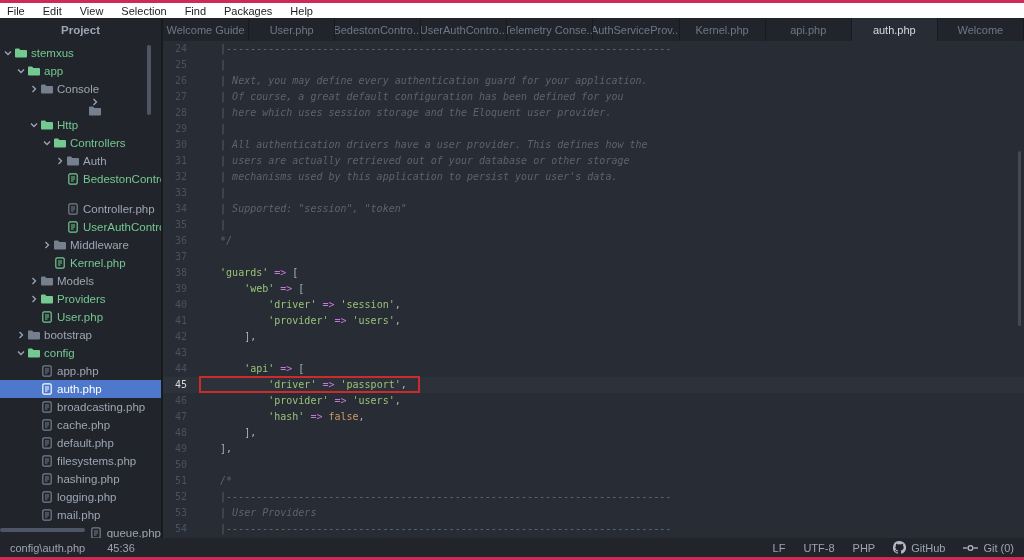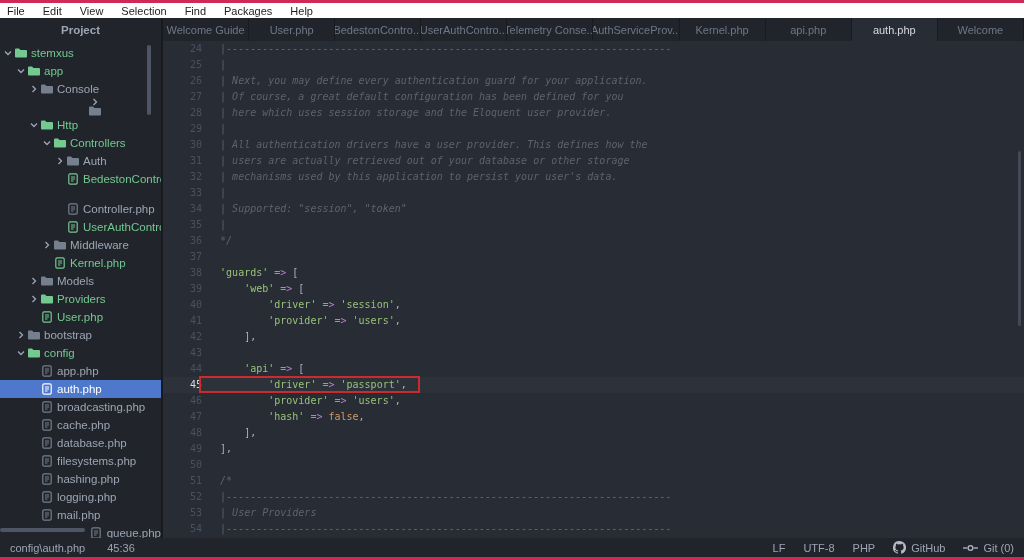--- a/index.html
+++ b/index.html
@@ -38,21 +38,21 @@
   .tab { flex:1; display:flex; align-items:center; justify-content:center;
          font-size:11px; color:#6e7788; background:#21252b;
          border-right:1px solid #181a1f; overflow:hidden; white-space:nowrap; cursor:default; }
   .tab.active { background:#282c34; color:#d7dae0; }
 
   .editor { flex:1; background:#282c34; position:relative; overflow:hidden;
             font-family:"DejaVu Sans Mono", monospace; font-size:10px; }
   .code-line { height:16px; line-height:16px; position:relative; padding-left:33px;
                white-space:pre; }
   .code-line.active { background:#2c313a; }
-  .code-line .num { position:absolute; left:15px; top:0; width:24px; text-align:right;
+  .code-line .num { position:absolute; left:0; top:0; width:24px; text-align:right;
                     color:#495162; }
   .code-line.active .num { color:#d7dae0; }
   .tk-comment { color:#5c6370; font-style:italic; }
   .tk-string  { color:#98c379; }
   .tk-op      { color:#c678dd; }
   .tk-punct   { color:#abb2bf; }
   .tk-const   { color:#d19a66; }
   .anno-box { position:absolute; left:36px; top:-1px; width:221px; height:17px;
               border:2px solid #cc2b2b; pointer-events:none; }
   .ed-scroll { position:absolute; right:3px; top:110px; width:3px; height:175px;
@@ -353,21 +353,21 @@
         <div class="tree-row gray" style="padding-left: 28px;">
           <span class="chev"></span>
           <span class="t-icon">
             <svg width="10" height="12" viewBox="0 0 10 12">
               <rect x=".8" y=".8" width="8.4" height="10.4" rx="1.4" fill="none" stroke="#767f8d" stroke-width="1.2"></rect>
               <line x1="3" y1="4" x2="7" y2="4" stroke="#767f8d"></line>
               <line x1="3" y1="6" x2="7" y2="6" stroke="#767f8d"></line>
               <line x1="3" y1="8" x2="5.5" y2="8" stroke="#767f8d"></line>
             </svg>
           </span>
-          <span class="t-label">database.php</span>
+          <span class="t-label">default.php</span>
         </div>
         <div class="tree-row gray" style="padding-left: 28px;">
           <span class="chev"></span>
           <span class="t-icon">
             <svg width="10" height="12" viewBox="0 0 10 12">
               <rect x=".8" y=".8" width="8.4" height="10.4" rx="1.4" fill="none" stroke="#767f8d" stroke-width="1.2"></rect>
               <line x1="3" y1="4" x2="7" y2="4" stroke="#767f8d"></line>
               <line x1="3" y1="6" x2="7" y2="6" stroke="#767f8d"></line>
               <line x1="3" y1="8" x2="5.5" y2="8" stroke="#767f8d"></line>
             </svg>

